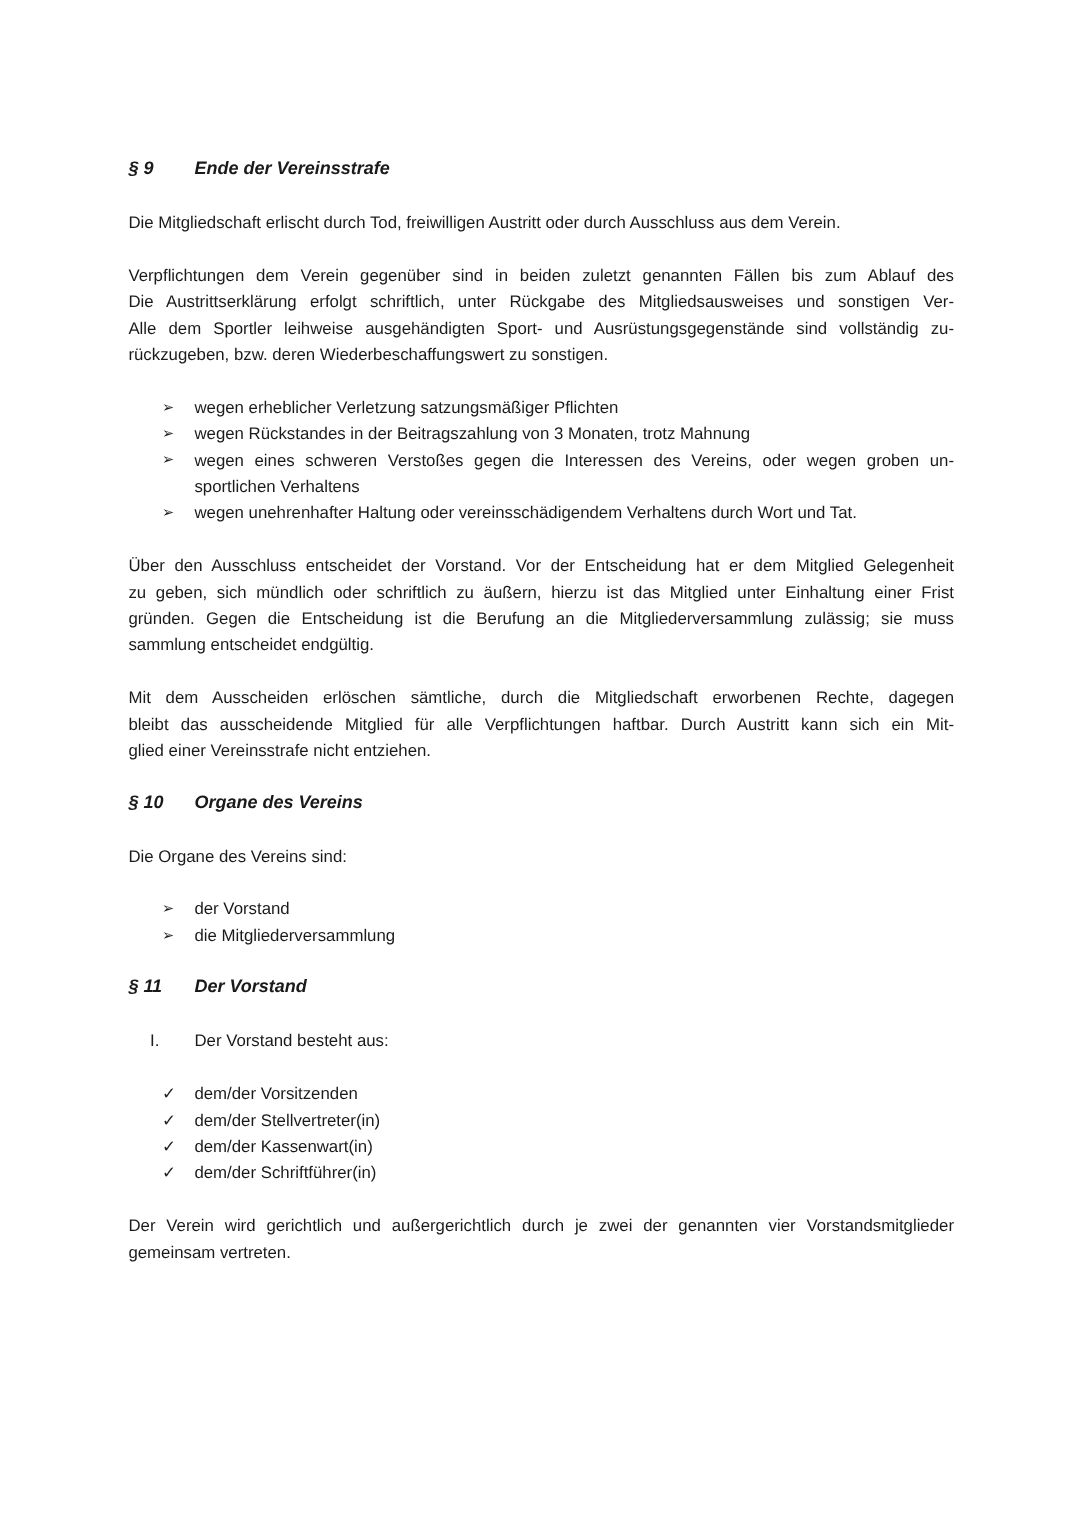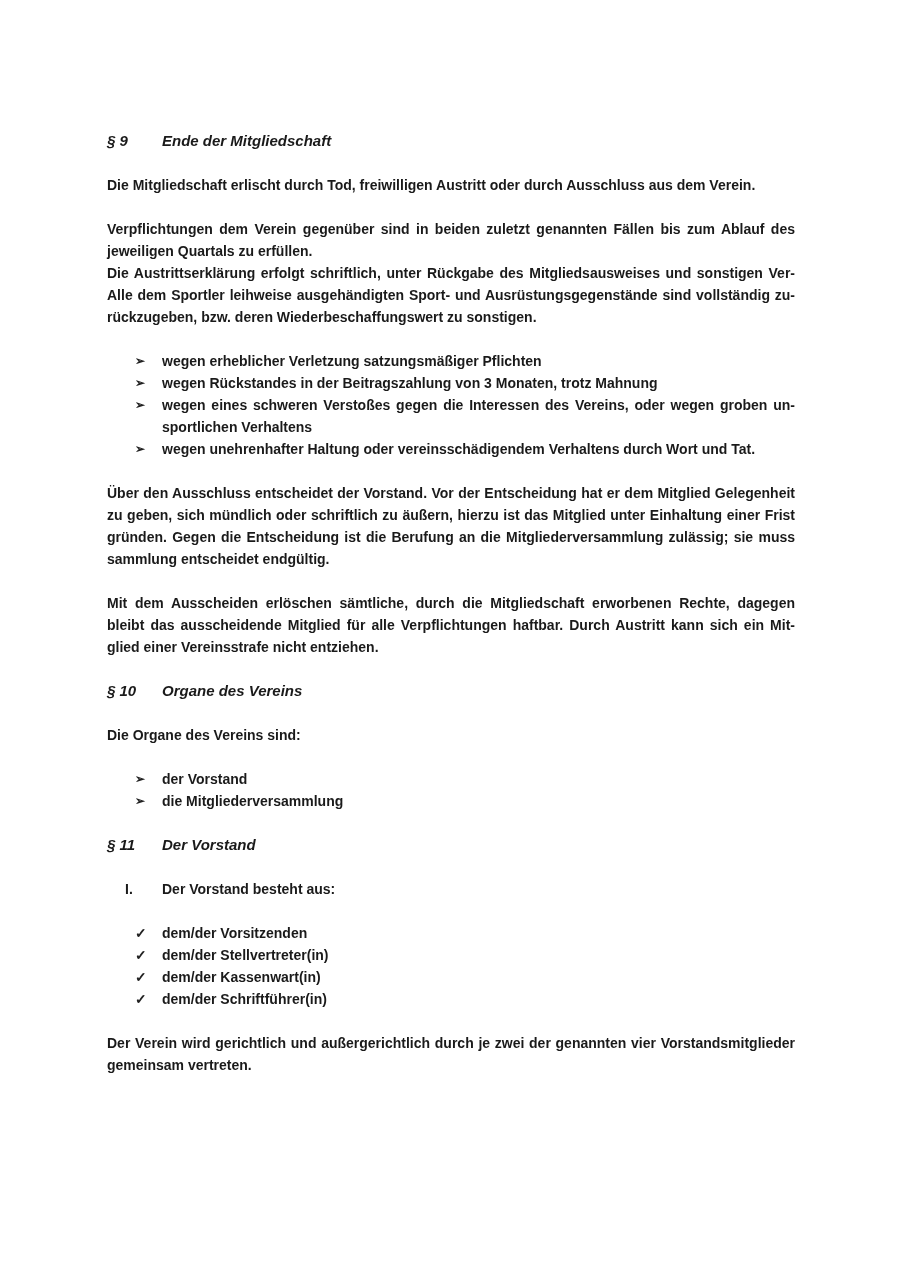--- a/index.html
+++ b/index.html
@@ -22,21 +22,21 @@
   }
   .content {
     position: absolute;
     left: 107px;
     top: 130px;
     width: 688px;
     font-size: 14px;
     line-height: 22px;
   }
   
-  .mt { margin-top: 22px; font-weight: bold; }
+  .mt { margin-top: 22px; }
 
   
   .heading {
     display: flex;
     font-weight: bold;
     font-style: italic;
     font-size: 15px;
   }
   .hnum {
     width: 55px;
@@ -75,31 +75,30 @@
 </style>
 </head>
 <body>
 
 <div class="page">
   <div class="content">
 
     <section>
       <div class="heading">
         <span class="hnum">§ 9</span>
-        <span class="htitle">Ende der Mitgliedschaft</span>
+        <span class="htitle">Ende der Vereinsstrafe</span>
       </div>
 
       <div class="para mt">
           <div class="ln">Die Mitgliedschaft erlischt durch Tod, freiwilligen Austritt oder durch Ausschluss aus dem Verein.</div>
         </div>
 
       <div class="group mt">
         <div class="para">
             <div class="ln jl">Verpflichtungen dem Verein gegenüber sind in beiden zuletzt genannten Fällen bis zum Ablauf des</div>
-            <div class="ln">jeweiligen Quartals zu erfüllen.</div>
           </div>
         <div class="para">
             <div class="ln jl">Die Austrittserklärung erfolgt schriftlich, unter Rückgabe des Mitgliedsausweises und sonstigen Ver-</div>
           </div>
         <div class="para">
             <div class="ln jl">Alle dem Sportler leihweise ausgehändigten Sport- und Ausrüstungsgegenstände sind vollständig zu-</div>
             <div class="ln">rückzugeben, bzw. deren Wiederbeschaffungswert zu sonstigen.</div>
           </div>
       </div>
 

